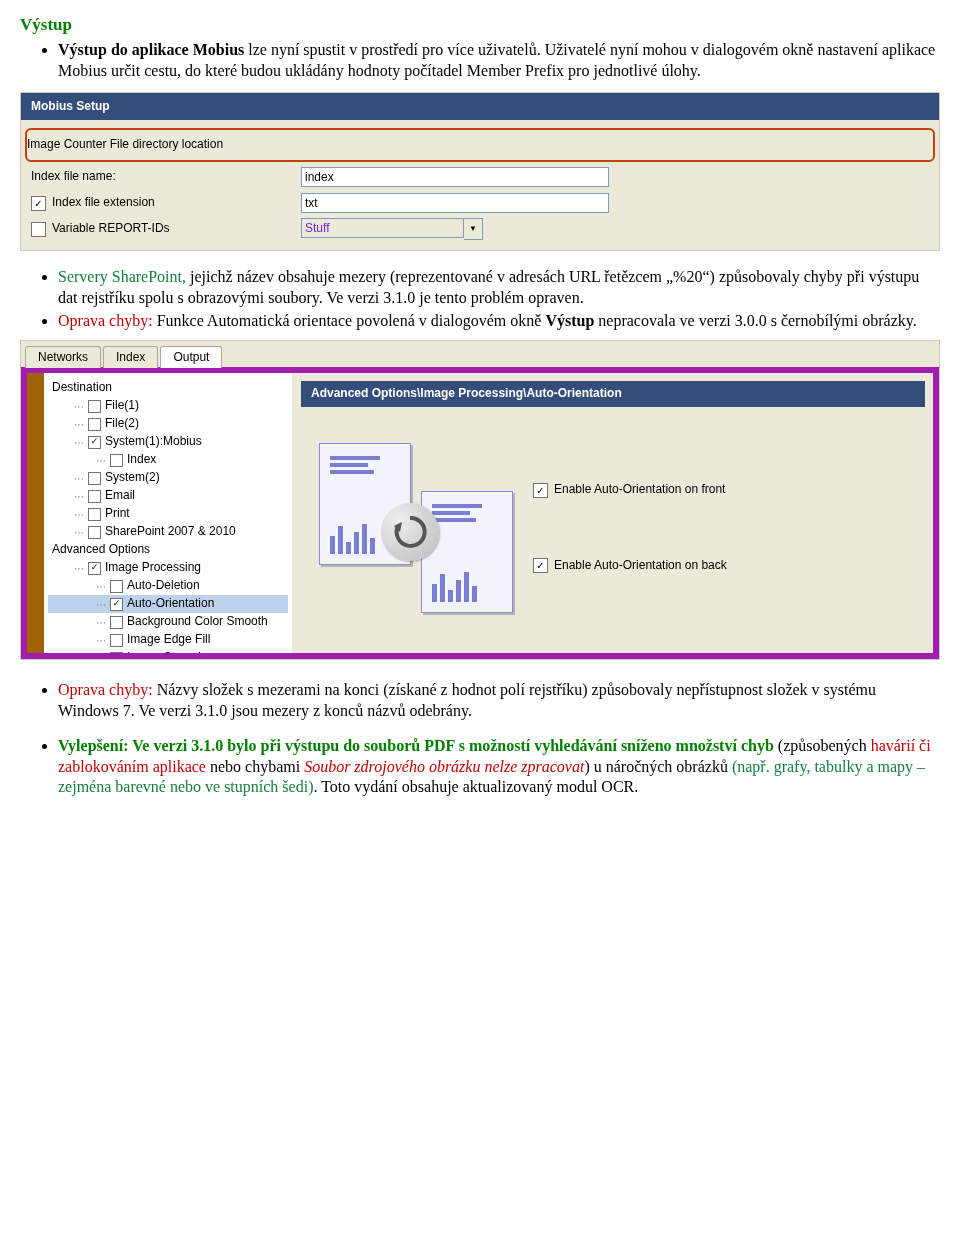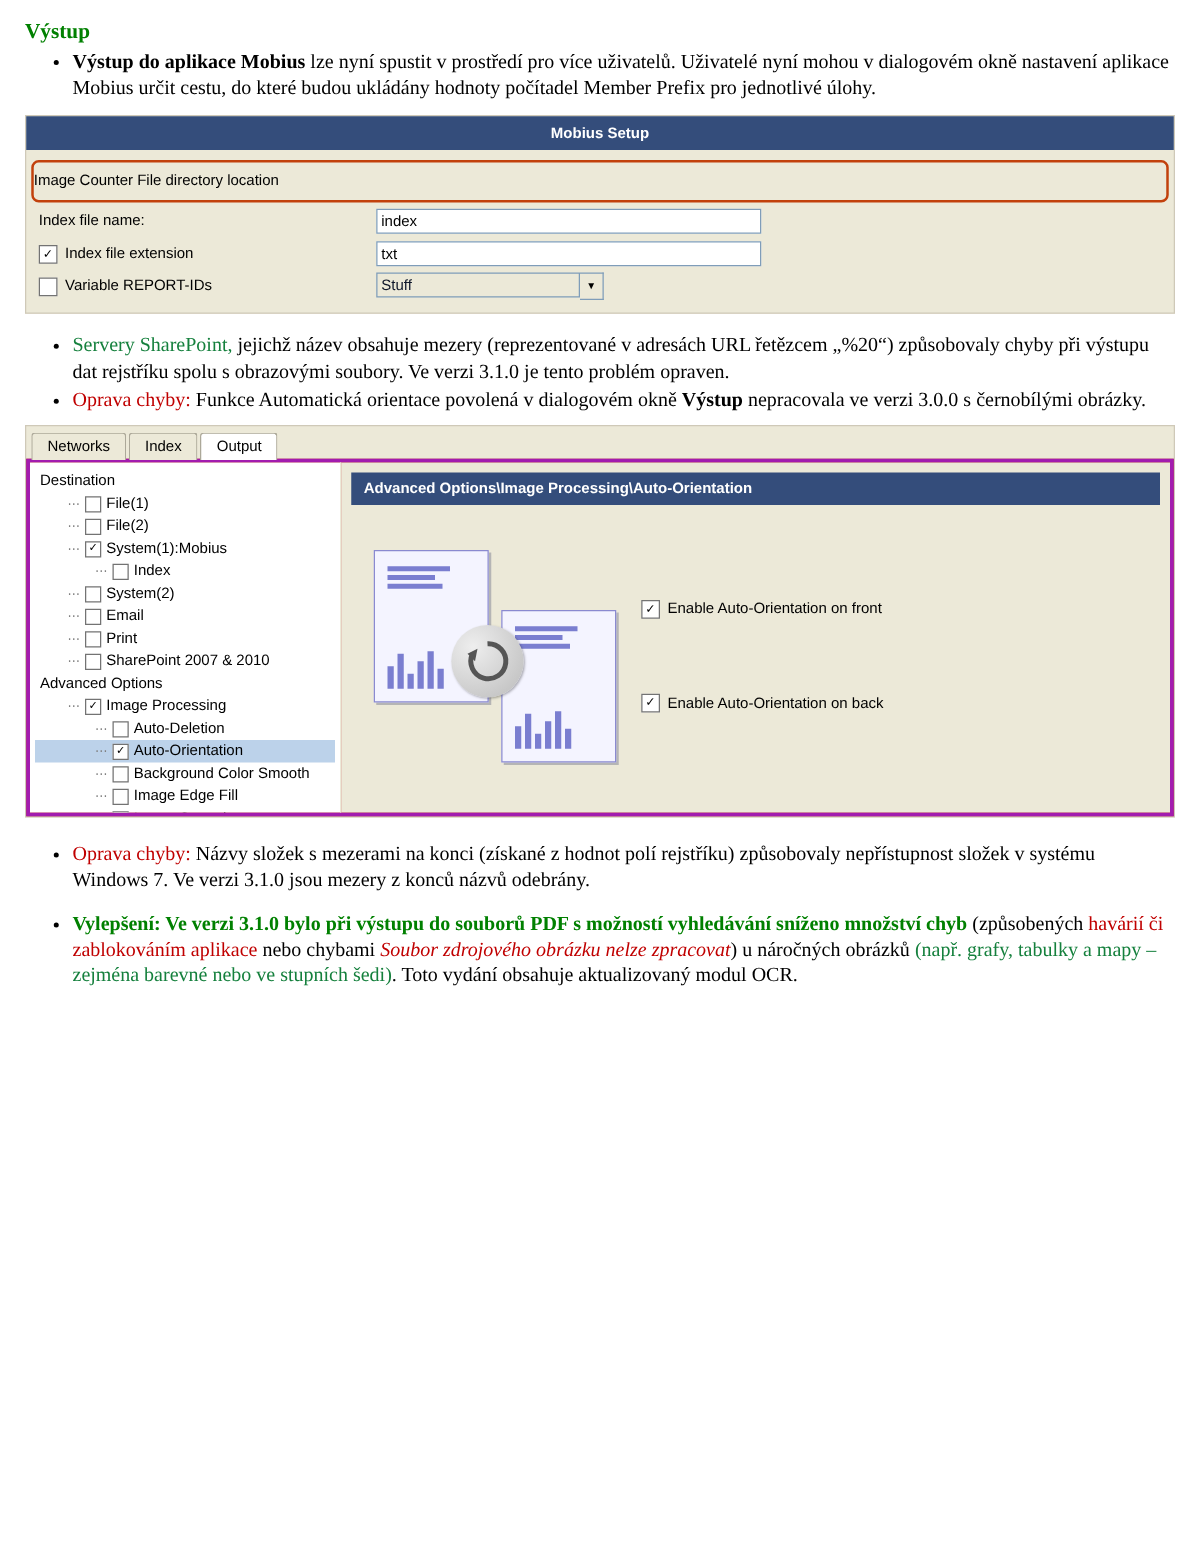--- a/index.html
+++ b/index.html
@@ -34,21 +34,20 @@
     border: 1px solid #cfc9b8;
     margin: 10px 0 16px 0;
     font-family: "Tahoma", "Arial", sans-serif;
     font-size: 12px;
   }
   .panel-title {
     background: #344d7b;
     color: #ffffff;
     font-weight: bold;
     padding: 6px 10px;
-    text-align: center;
   }
   .panel-body {
     padding: 6px 10px 8px 10px;
   }
   .form-row {
     display: flex;
     align-items: center;
     height: 26px;
   }
   .form-row .lbl {
@@ -69,21 +68,21 @@
   }
   .txt {
     flex: 0 0 300px;
     height: 18px;
     border: 1px solid #7f9db9;
     background: #ffffff;
     padding: 0 3px;
     font-family: "Tahoma", sans-serif;
     font-size: 12px;
   }
-  .txt.disabled { background: #ece9d8; color: #0f172a; }
+  .txt.disabled { background: #ece9d8; color: #6d28d9; }
   .dropdown { display: flex; }
   .dropdown .btn {
     width: 18px; height: 20px;
     border: 1px solid #7f9db9;
     border-left: none;
     background: #ece9d8;
     display: flex;
     align-items: center; justify-content: center;
     font-size: 8px;
   }
@@ -115,24 +114,25 @@
     border-top-left-radius: 3px;
     border-top-right-radius: 3px;
     position: relative;
     top: 1px;
   }
   .tab.active {
     background: #ffffff;
     z-index: 2;
   }
   .tab-content {
-    background: #b91c1c;
-    border: 3px solid #a21caf;
+    background: #a16207;
+    border: 6px solid #a21caf;
     height: 280px;
     display: flex;
+    padding-left: 17px;
   }
   .tree {
     width: 240px;
     border-right: 1px solid #ece9d8;
     background: #ffffff;
     padding: 6px 4px;
     overflow: hidden;
   }
   .tree-node {
     display: flex;

